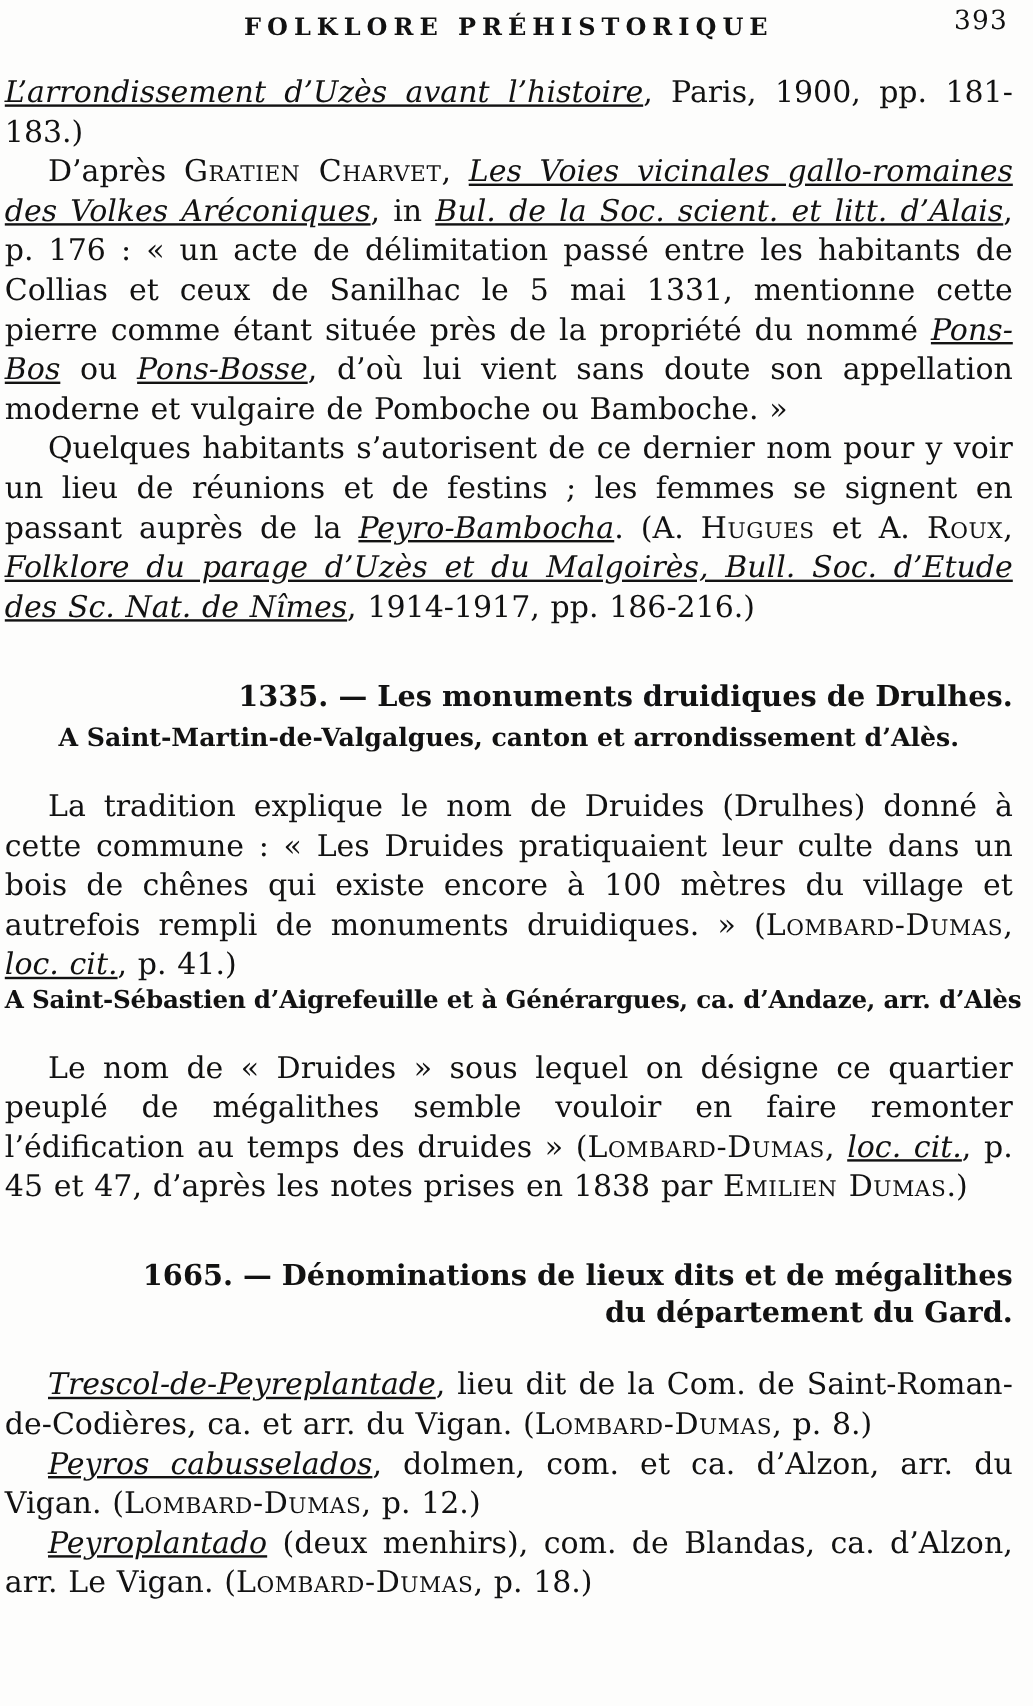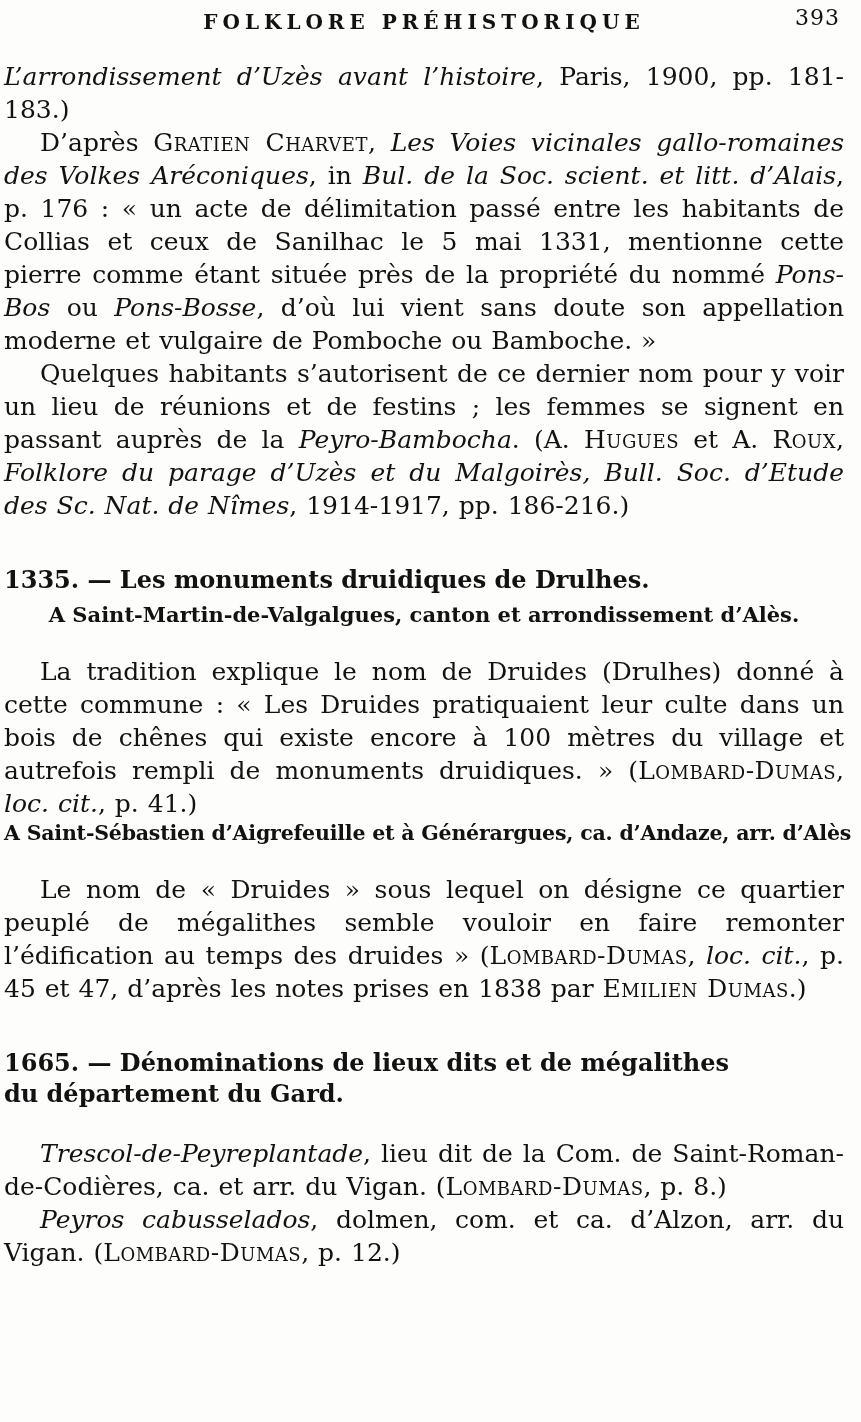--- a/index.html
+++ b/index.html
@@ -36,25 +36,25 @@
   }
   .page-body { display: block; }
   .paragraph {
     margin: 0;
     font-size: 25px;
     line-height: 33px;
     text-align: justify;
     word-spacing: 1px;
   }
   .paragraph.indent { text-indent: 36px; }
-  .italic { font-style: italic; }
+  .italic { font-style: italic; text-decoration: underline; }
   .smallcaps { font-variant: small-caps; letter-spacing: 0.5px; }
   .heading {
     font-weight: bold;
-    text-align: left;
+    text-align: right;
     font-size: 24px;
     line-height: 31px;
     margin: 42px 0 7px 0;
     white-space: pre-line;
   }
   .heading + .paragraph { margin-top: 28px; }
   .subheading {
     font-weight: bold;
     text-align: center;
     font-size: 21px;
@@ -84,14 +84,15 @@
       <p class="paragraph indent"><span class="normal">Quelques habitants s’autorisent de ce dernier nom pour y voir un lieu de réunions et de festins ; les femmes se signent en passant auprès de la </span><span class="italic">Peyro-Bambocha</span><span class="normal">. (A. </span><span class="smallcaps">Hugues</span><span class="normal"> et A. </span><span class="smallcaps">Roux</span><span class="normal">, </span><span class="italic">Folklore du parage d’Uzès et du Malgoirès, Bull. Soc. d’Etude des Sc. Nat. de Nîmes</span><span class="normal">, 1914-1917, pp. 186-216.)</span></p>
       <div class="heading">1335. — Les monuments druidiques de Drulhes.</div>
       <div class="subheading">A Saint-Martin-de-Valgalgues, canton et arrondissement d’Alès.</div>
       <p class="paragraph indent"><span class="normal">La tradition explique le nom de Druides (Drulhes) donné à cette commune : « Les Druides pratiquaient leur culte dans un bois de chênes qui existe encore à 100 mètres du village et autrefois rempli de monuments druidiques. » (</span><span class="smallcaps">Lombard-Dumas</span><span class="normal">, </span><span class="italic">loc. cit.</span><span class="normal">, p. 41.)</span></p>
       <div class="subheading-wide">A Saint-Sébastien d’Aigrefeuille et à Générargues, ca. d’Andaze, arr. d’Alès</div>
       <p class="paragraph indent"><span class="normal">Le nom de « Druides » sous lequel on désigne ce quartier peuplé de mégalithes semble vouloir en faire remonter l’édification au temps des druides » (</span><span class="smallcaps">Lombard-Dumas</span><span class="normal">, </span><span class="italic">loc. cit.</span><span class="normal">, p. 45 et 47, d’après les notes prises en 1838 par </span><span class="smallcaps">Emilien Dumas</span><span class="normal">.)</span></p>
       <div class="heading">1665. — Dénominations de lieux dits et de mégalithes
 du département du Gard.</div>
       <p class="paragraph indent"><span class="italic">Trescol-de-Peyreplantade</span><span class="normal">, lieu dit de la Com. de Saint-Roman-de-Codières, ca. et arr. du Vigan. (</span><span class="smallcaps">Lombard-Dumas</span><span class="normal">, p. 8.)</span></p>
       <p class="paragraph indent"><span class="italic">Peyros cabusselados</span><span class="normal">, dolmen, com. et ca. d’Alzon, arr. du Vigan. (</span><span class="smallcaps">Lombard-Dumas</span><span class="normal">, p. 12.)</span></p>
+      <p class="paragraph indent"><span class="italic">Peyroplantado</span><span class="normal"> (deux menhirs), com. de Blandas, ca. d’Alzon, arr. Le Vigan. (</span><span class="smallcaps">Lombard-Dumas</span><span class="normal">, p. 18.)</span></p>
     </main>
 </div>
 
 </body></html>

